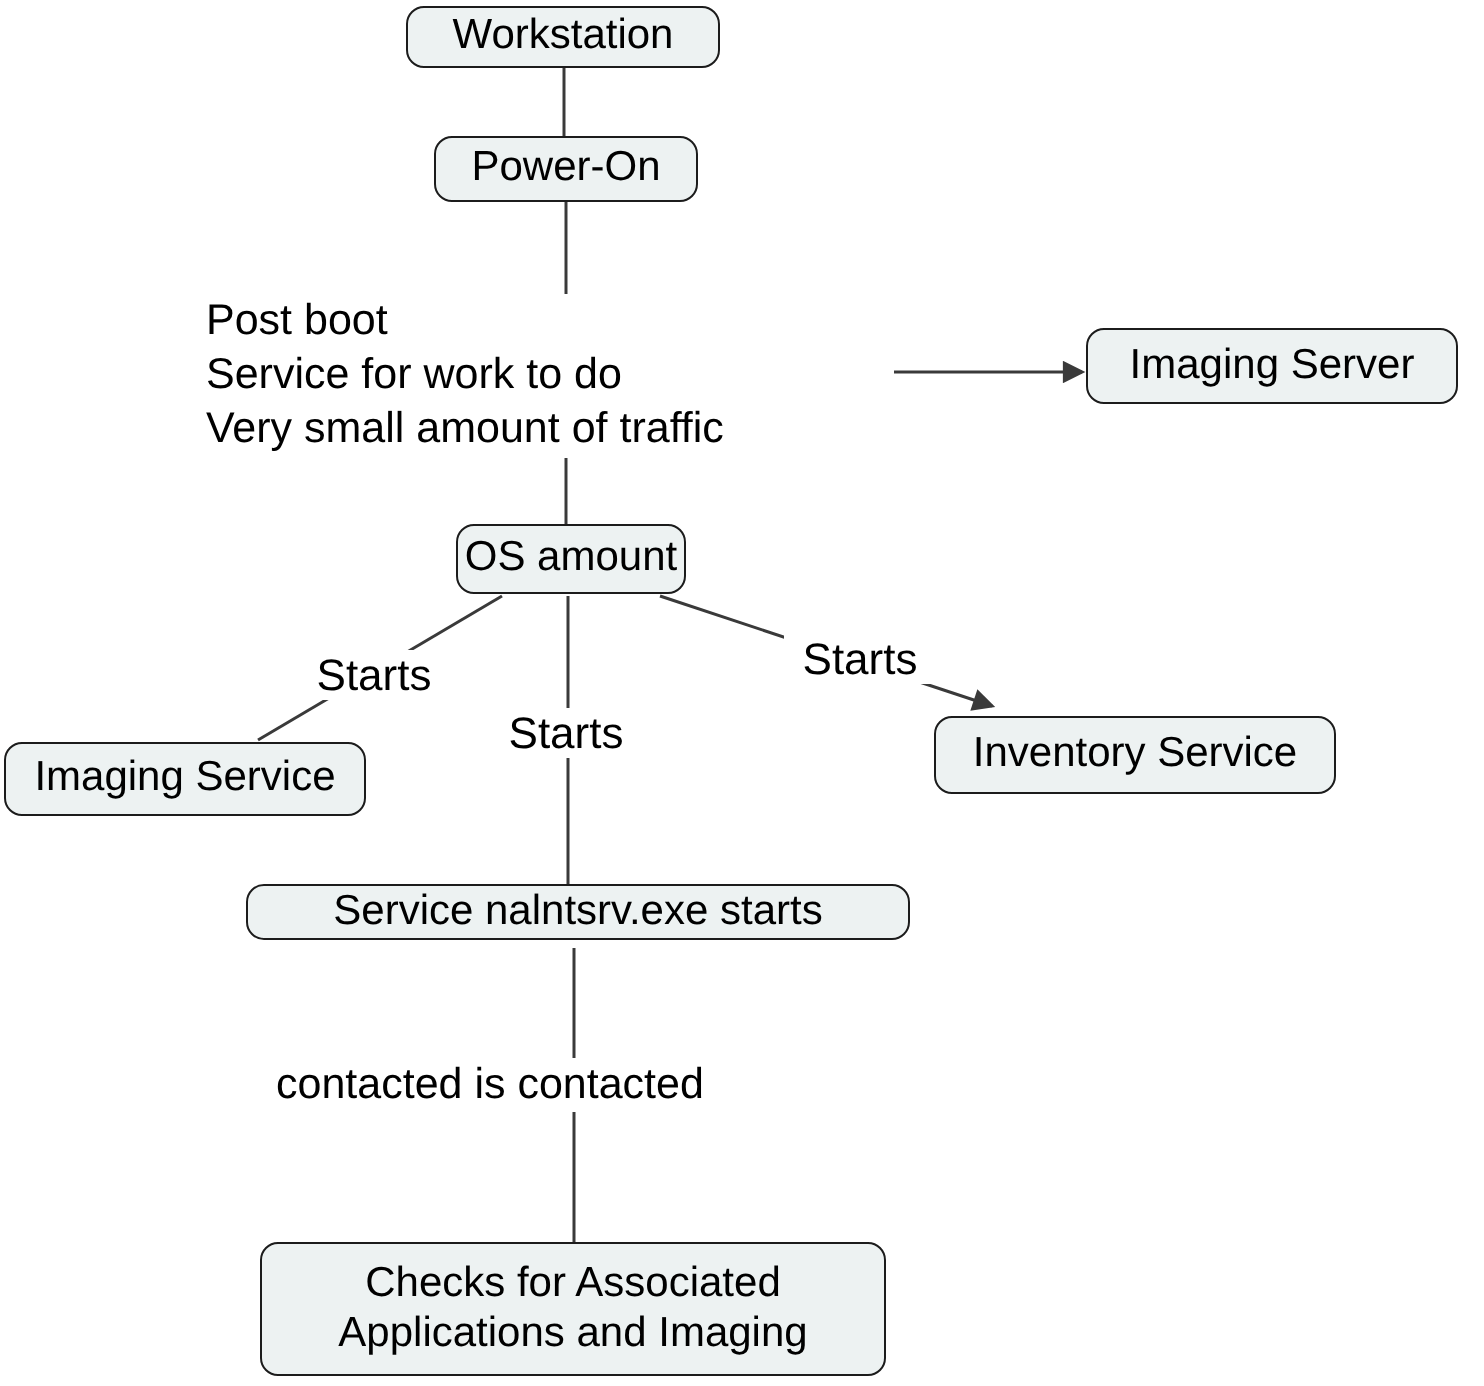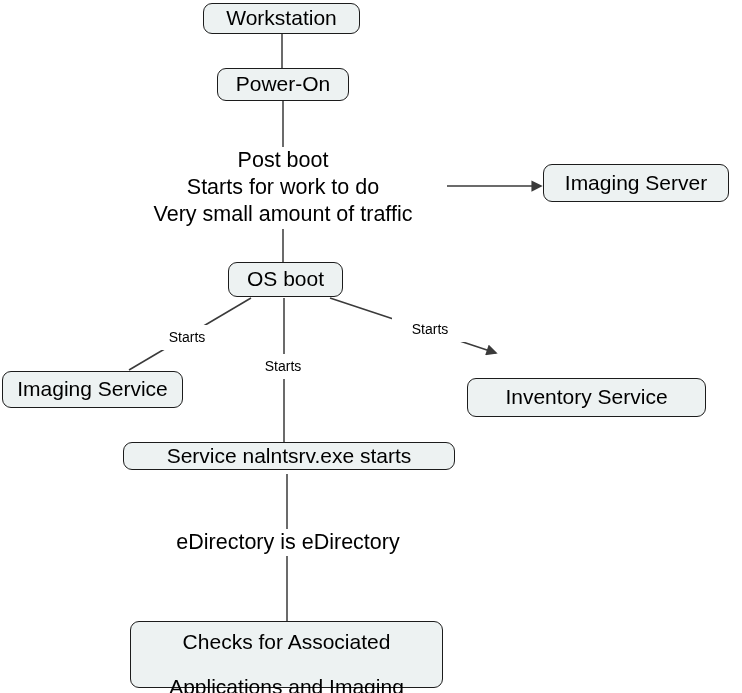--- a/index.html
+++ b/index.html
@@ -41,44 +41,43 @@
     justify-content: center;
     background: var(--node-fill);
     border: 1.7px solid var(--node-border);
     border-radius: 9px;
     font-size: 21px;
     line-height: 1.15;
     white-space: nowrap;
     text-align: right;
   }
   .node.multiline { white-space: normal; flex-direction: column; }
-  .node.multiline span { display: block; margin-top: 20px; }
+  .node.multiline span { display: block; }
   .note {
     position: absolute;
-    text-align: center;
     font-size: 21.5px;
     line-height: 27px;
   }
   .note span { display: block; }
   .note.on-line { background: var(--background); }
   .edge-label {
     position: absolute;
     background: var(--background);
     text-align: center;
-    font-size: 14px;
+    font-size: 22px;
     line-height: 23px;
     padding: 1px 0;
   }
   
   #n-workstation   { left: 203px; top: 3px;   width: 157px; height: 31px; }
   #n-power-on      { left: 217px; top: 68px;  width: 132px; height: 33px; }
   #n-imaging       { left: 543px; top: 164px; width: 186px; height: 38px; }
   #n-os-loads      { left: 228px; top: 262px; width: 115px; height: 35px; }
   #n-import        { left: 2px;   top: 371px; width: 181px; height: 37px; }
-  #n-inventory     { left: 467px; top: 358px; width: 239px; height: 39px; margin-top: 20px; }
+  #n-inventory     { left: 467px; top: 358px; width: 201px; height: 39px; }
   #n-nalntsrv      { left: 123px; top: 442px; width: 332px; height: 28px; }
   #n-checks        { left: 130px; top: 621px; width: 313px; height: 67px; }
   #note-postboot   { left: 103px; top: 147px; width: 360px; }
   #note-edirectory { left: 138px; top: 529px; width: 300px; }
   #lbl-starts-left   { left: 149px; top: 325px; width: 76px; }
   #lbl-starts-center { left: 245px; top: 354px; width: 76px; }
   #lbl-starts-right  { left: 392px; top: 317px; width: 76px; }
 </style>
 </head>
 <body>
@@ -112,50 +111,50 @@
   <div class="node" id="n-workstation">
     <span>Workstation</span>
   </div>
 
   <div class="node" id="n-power-on">
     <span>Power-On</span>
   </div>
 
   <div class="note" id="note-postboot">
     <span>Post boot</span>
-    <span>Starts for work to do</span>
+    <span>Service for work to do</span>
     <span>Very small amount of traffic</span>
   </div>
 
   <div class="node" id="n-imaging">
     <span>Imaging Server</span>
   </div>
 
   <div class="node" id="n-os-loads">
-    <span>OS boot</span>
+    <span>OS amount</span>
   </div>
 
   <div class="edge-label" id="lbl-starts-left">Starts</div>
   <div class="edge-label" id="lbl-starts-center">Starts</div>
   <div class="edge-label" id="lbl-starts-right">Starts</div>
 
   <div class="node" id="n-import">
     <span>Imaging Service</span>
   </div>
 
   <div class="node" id="n-inventory">
     <span>Inventory Service</span>
   </div>
 
   <div class="node" id="n-nalntsrv">
     <span>Service nalntsrv.exe starts</span>
   </div>
 
   <div class="note on-line" id="note-edirectory">
-    <span>eDirectory is eDirectory</span>
+    <span>contacted is contacted</span>
   </div>
 
   <div class="node multiline" id="n-checks">
     <span>Checks for Associated</span>
     <span>Applications and Imaging</span>
   </div>
 
 </div>
 
 </body></html>

